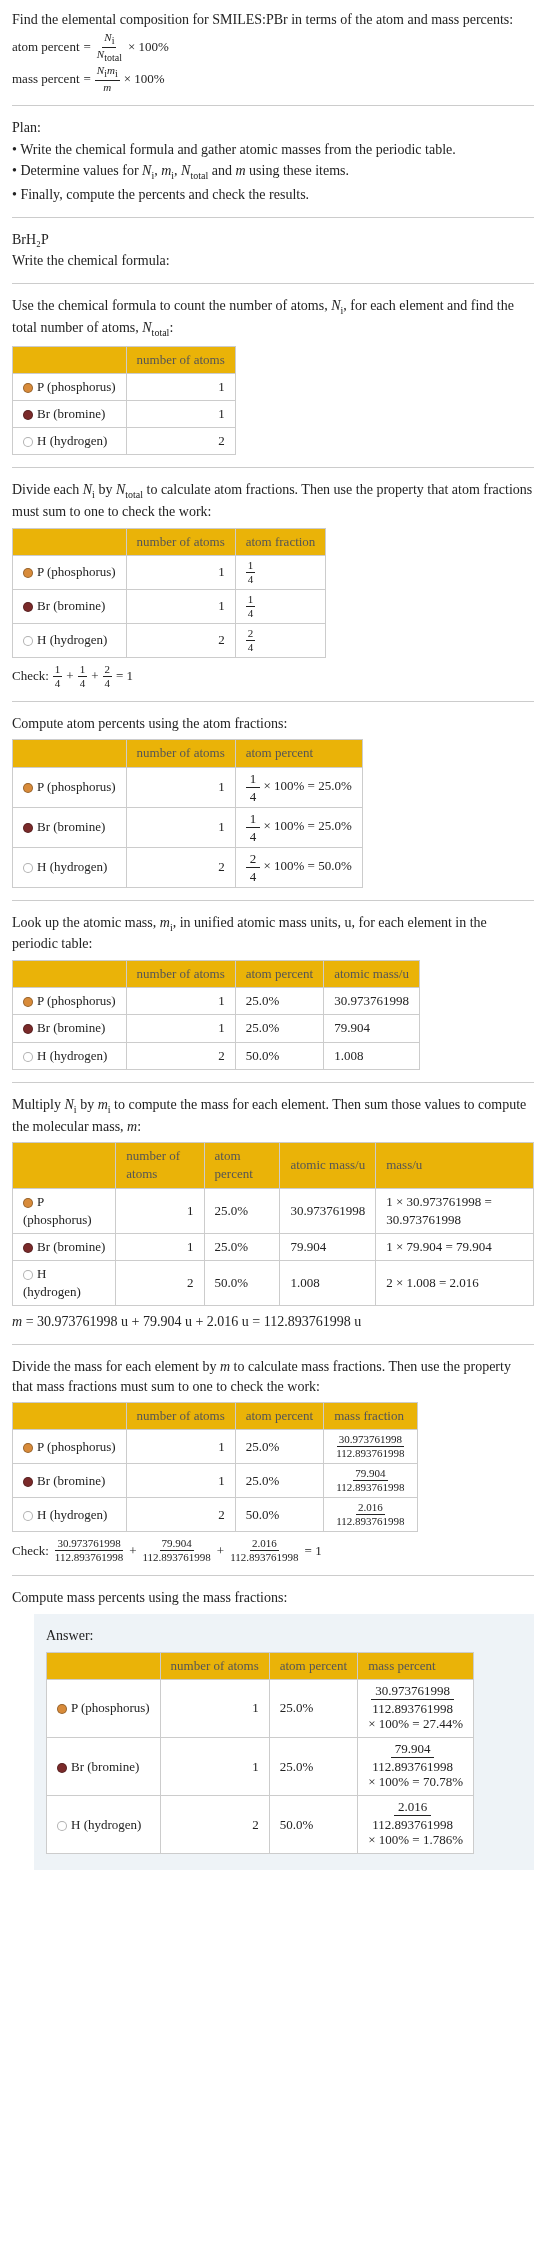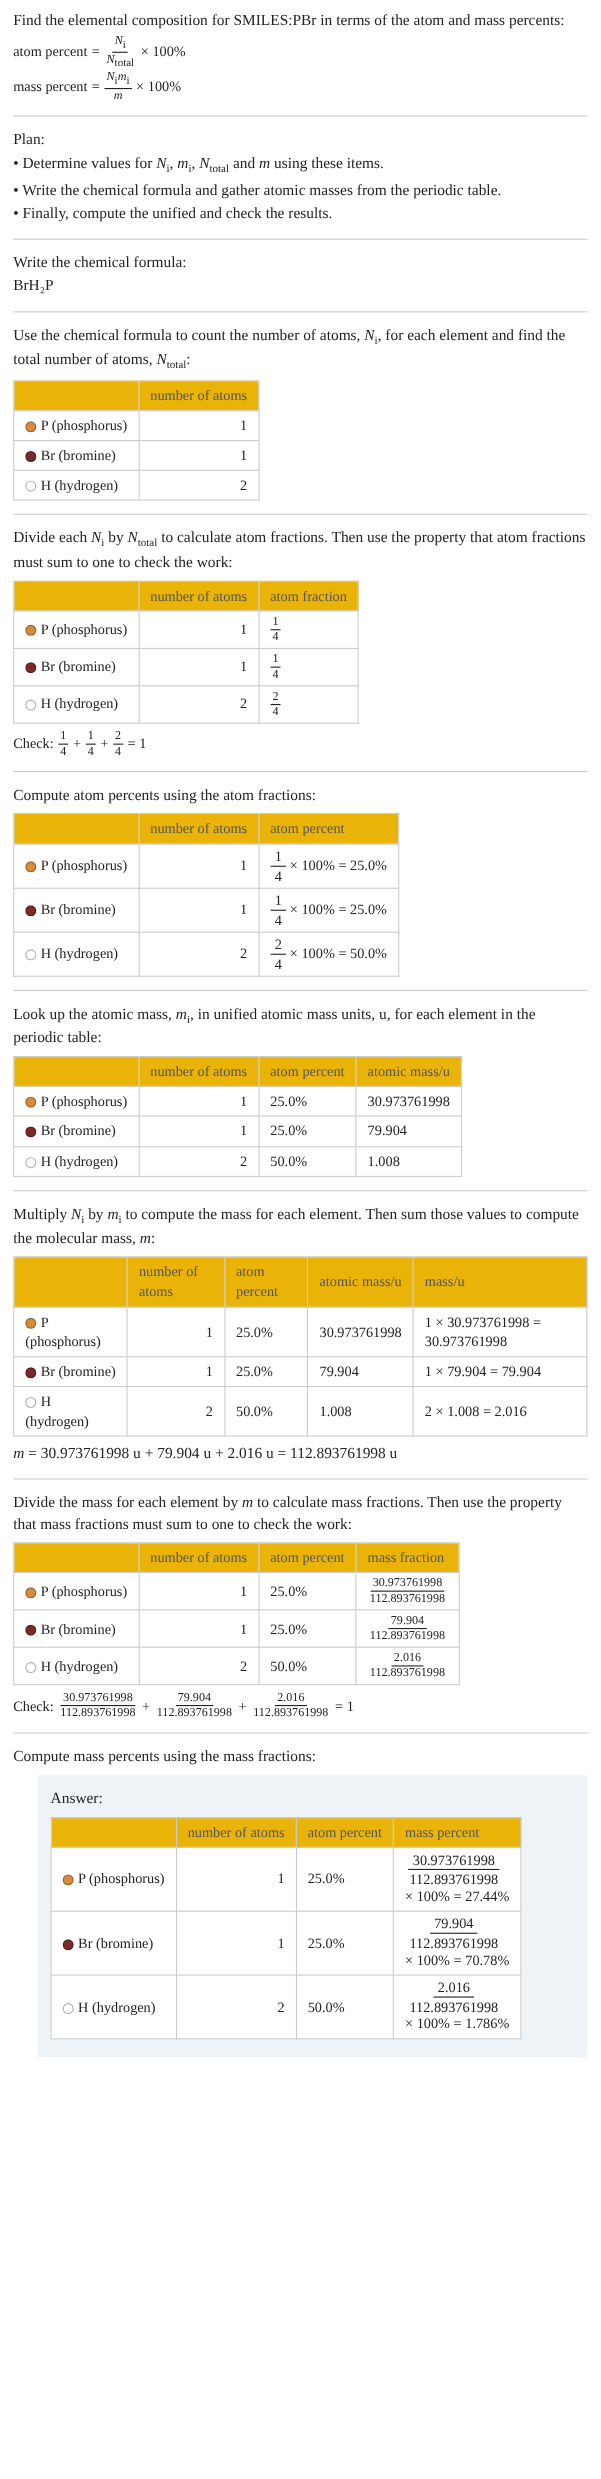--- a/index.html
+++ b/index.html
@@ -97,31 +97,31 @@
       <span class="num"><span class="ital">N</span><span class="sub">i</span><span class="ital">m</span><span class="sub">i</span></span>
       <span class="den ital">m</span>
     </span>
     <span>× 100%</span>
   </div>
 </div>
 <hr>
 
 <div class="section">
   <p>Plan:</p>
+  <p>• Write the chemical formula and gather atomic masses from the periodic table.</p>
   <p>
     <span>• Determine values for </span><span class="ital">N</span><span class="sub">i</span><span>, </span><span class="ital">m</span><span class="sub">i</span><span>, </span><span class="ital">N</span><span class="sub">total</span><span> and </span><span class="ital">m</span><span> using these items.</span>
   </p>
-  <p>• Write the chemical formula and gather atomic masses from the periodic table.</p>
-  <p>• Finally, compute the unified and check the results.</p>
-</div>
-<hr>
-
-<div class="section">
+  <p>• Finally, compute the percents and check the results.</p>
+</div>
+<hr>
+
+<div class="section">
+  <p>BrH₂P</p>
   <p>Write the chemical formula:</p>
-  <p>BrH₂P</p>
 </div>
 <hr>
 
 <div class="section">
   <p>
     <span>Use the chemical formula to count the number of atoms, </span><span class="ital">N</span><span class="sub">i</span><span>, for each element and find the total number of atoms, </span><span class="ital">N</span><span class="sub">total</span><span>:</span>
   </p>
   <table>
     <tbody>
         <tr>

